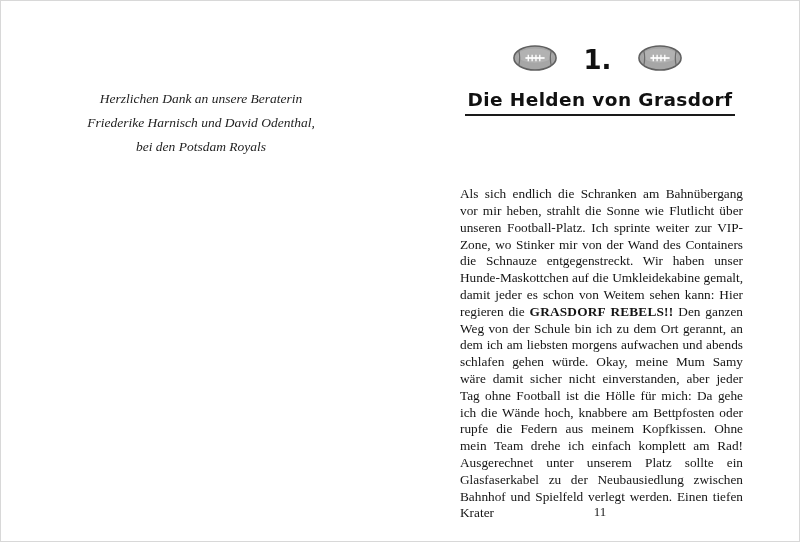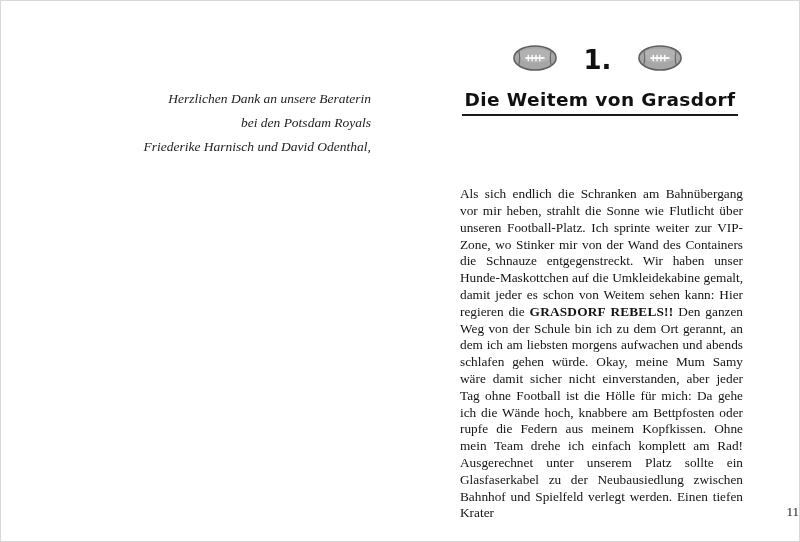--- a/index.html
+++ b/index.html
@@ -21,21 +21,21 @@
   .left-page {
     position: absolute;
     left: 0; top: 0;
     width: 400px; height: 540px;
   }
   .dedication {
     position: absolute;
     left: 30px;
     top: 86px;
     width: 340px;
-    text-align: right;
+    text-align: center;
     font-style: italic;
     font-size: 13.5px;
     line-height: 24px;
     color: #222;
   }
   
   .right-page {
     position: absolute;
     left: 400px; top: 0;
     width: 398px; height: 540px;
@@ -92,35 +92,35 @@
   }
   .body-text strong {
     font-weight: 700;
     letter-spacing: 0.2px;
   }
   .page-number {
     position: absolute;
     left: 0;
     top: 503px;
     width: 398px;
-    text-align: right;
+    text-align: center;
     font-size: 13px;
     color: #222;
   }
 </style>
 </head>
 <body>
 
 <div id="spread">
 
   <div class="left-page">
     <div class="dedication">
       <div>Herzlichen Dank an unsere Beraterin</div>
+      <div>Friederike Harnisch und David Odenthal,</div>
       <div>bei den Potsdam Royals</div>
-      <div>Friederike Harnisch und David Odenthal,</div>
     </div>
   </div>
 
   <div class="right-page">
 
     <div class="chapter-header">
       <svg class="football" viewBox="0 0 48 30" aria-hidden="true">
         <ellipse cx="24" cy="15" rx="22" ry="12.5" fill="#a6a6a6" stroke="#5f5f5f" stroke-width="1.6"></ellipse>
         <ellipse cx="24" cy="12.5" rx="18" ry="7.5" fill="#bcbcbc" opacity="0.55"></ellipse>
         <path d="M7 7 Q9 15 7 23" fill="none" stroke="#6b6b6b" stroke-width="1.3"></path>
@@ -141,21 +141,21 @@
         <path d="M41 7 Q39 15 41 23" fill="none" stroke="#6b6b6b" stroke-width="1.3"></path>
         <line x1="14" y1="15" x2="34" y2="15" stroke="#ffffff" stroke-width="1.8"></line>
         <line x1="17" y1="11.5" x2="17" y2="18.5" stroke="#ffffff" stroke-width="1.4"></line>
         <line x1="21" y1="11.5" x2="21" y2="18.5" stroke="#ffffff" stroke-width="1.4"></line>
         <line x1="25" y1="11.5" x2="25" y2="18.5" stroke="#ffffff" stroke-width="1.4"></line>
         <line x1="29" y1="11.5" x2="29" y2="18.5" stroke="#ffffff" stroke-width="1.4"></line>
       </svg>
     </div>
 
     <div class="chapter-title-wrap">
-      <span class="chapter-title">Die Weitem von Grasdorf</span>
+      <span class="chapter-title">Die Helden von Grasdorf</span>
     </div>
 
     <p class="body-text">
       <span>Als sich endlich die Schranken am Bahnübergang vor mir heben, strahlt die Sonne wie Flutlicht über unseren Football-Platz. Ich sprinte weiter zur VIP-Zone, wo Stinker mir von der Wand des Containers die Schnauze entgegenstreckt. Wir haben unser Hunde-Maskottchen auf die Umkleidekabine gemalt, damit jeder es schon von Weitem sehen kann: Hier regieren die </span><strong>GRASDORF REBELS!!</strong><span> Den ganzen Weg von der Schule bin ich zu dem Ort gerannt, an dem ich am liebsten morgens aufwachen und abends schlafen gehen würde. Okay, meine Mum Samy wäre damit sicher nicht einverstanden, aber jeder Tag ohne Football ist die Hölle für mich: Da gehe ich die Wände hoch, knabbere am Bettpfosten oder rupfe die Federn aus meinem Kopfkissen. Ohne mein Team drehe ich einfach komplett am Rad! Ausgerechnet unter unserem Platz sollte ein Glasfaserkabel zu der Neubausiedlung zwischen Bahnhof und Spielfeld verlegt werden. Einen tiefen Krater</span>
     </p>
 
     <div class="page-number">11</div>
   </div>
 
 </div>

